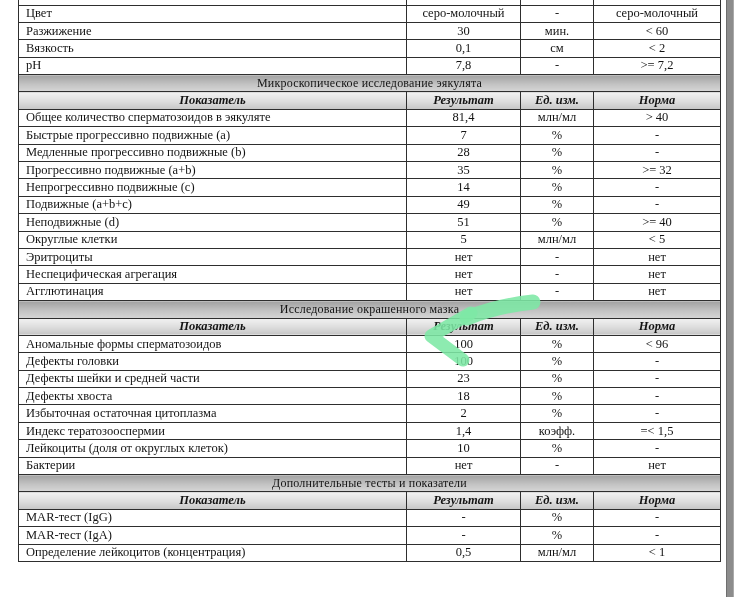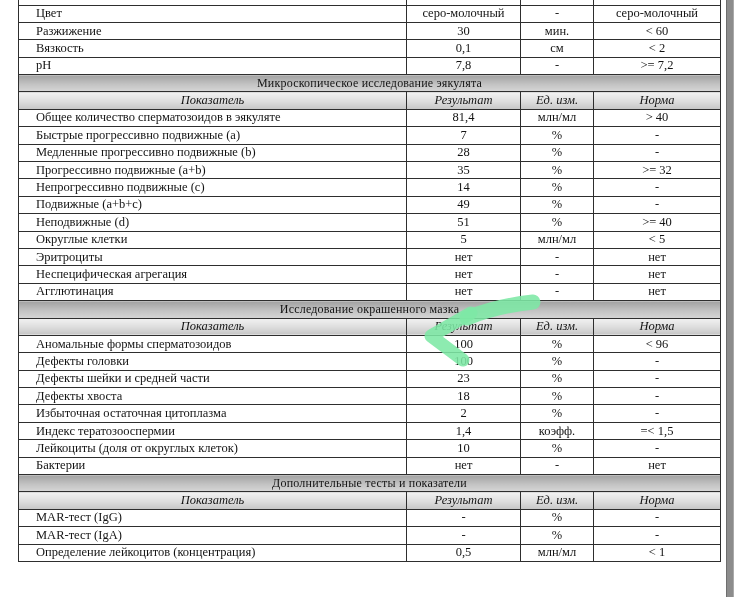--- a/index.html
+++ b/index.html
@@ -17,28 +17,28 @@
     height:16.4px;
     padding:0 2px;
     font-size:12.5px;
     line-height:1.05;
     color:#141414;
     text-align:center;
     vertical-align:middle;
     overflow:hidden;
     white-space:nowrap;
   }
-  table.report td.ind{text-align:left;padding-left:17px;}
+  table.report td.ind{text-align:left;padding-left:7px;}
   tr.band td{
     background:linear-gradient(180deg,#a2a2a2 0%,#c3c3c3 55%,#d6d6d6 100%);
     font-weight:normal;font-size:12px;letter-spacing:.2px;
   }
   tr.hdr td{
     background:linear-gradient(180deg,#f2f2f2 0%,#ddd 55%,#c6c6c6 100%);
-    font-weight:normal;font-style:italic;font-size:12.5px;
+    font-weight:bold;font-style:italic;font-size:12.5px;
   }
   tr.sliver td{height:4.5px;border-top:none;}
   .edge-strip{
     position:absolute;top:0;left:726px;width:6px;height:597px;
     background:#8c8c8c;border-left:1px solid #6e6e6e;border-right:1px solid #aaaaaa;
   }
   svg.marker{position:absolute;left:0;top:0;pointer-events:none;}
 </style>
 </head>
 <body>

